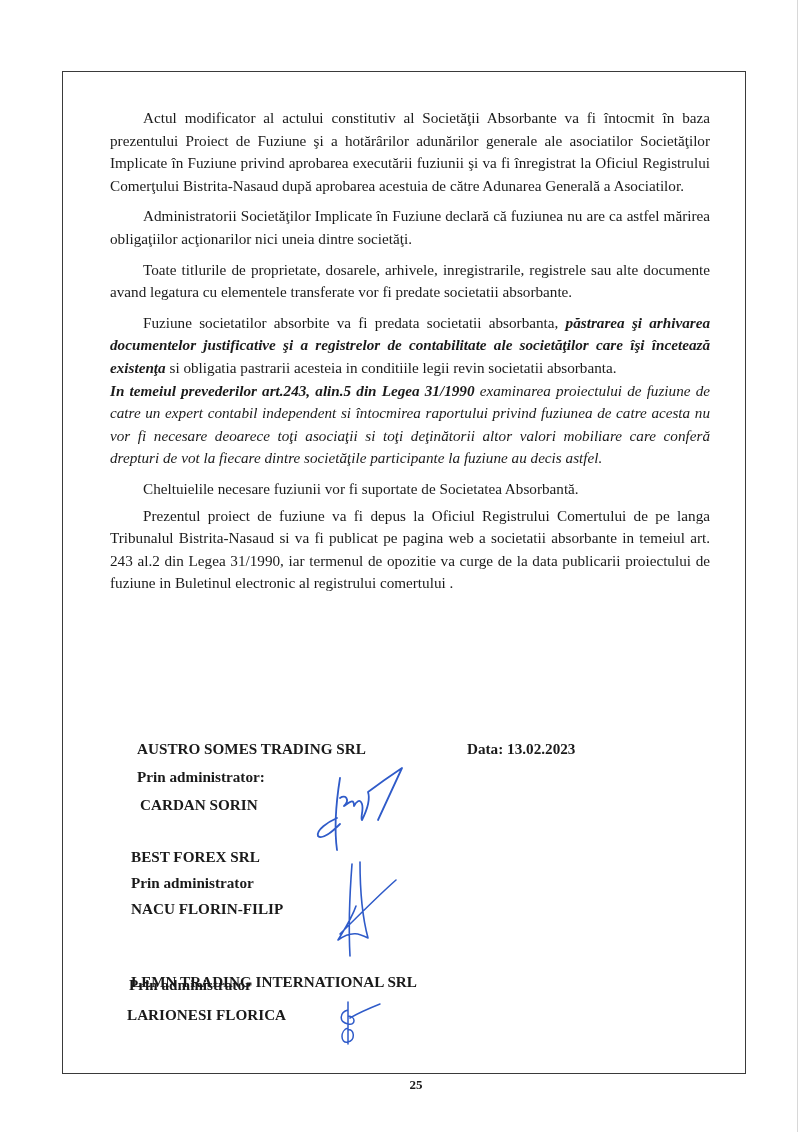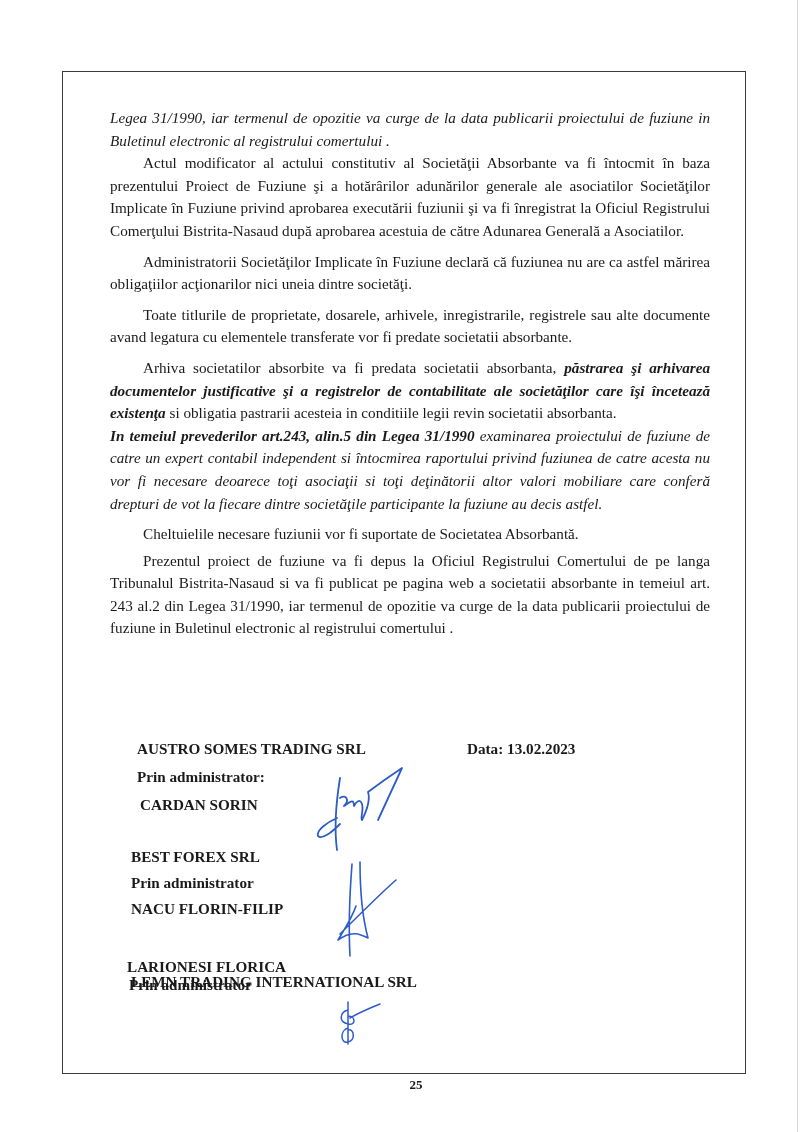--- a/index.html
+++ b/index.html
@@ -32,37 +32,34 @@
     font-weight: bold; font-size: 13px;
   }
 </style>
 </head>
 <body>
 
 <div class="edge-line"></div>
 <div class="frame"></div>
 
 <div class="body-text">
-  <p class="p it">
-    <span>Legea 31/1990, iar termenul de opozitie va curge de la data publicarii proiectului de fuziune in Buletinul electronic al registrului comertului .</span>
-  </p>
   <p class="p ind">
     <span>Actul  modificator al actului constitutiv al Societăţii Absorbante va fi întocmit în baza prezentului Proiect de Fuziune şi a hotărârilor adunărilor generale  ale asociatilor Societăţilor Implicate în Fuziune privind aprobarea executării fuziunii şi va fi înregistrat la Oficiul Registrului Comerţului Bistrita-Nasaud după aprobarea acestuia de către Adunarea Generală  a Asociatilor.</span>
   </p>
   <div class="gap"></div>
   <p class="p ind">
     <span>Administratorii Societăţilor Implicate în Fuziune declară că fuziunea nu are ca astfel mărirea obligaţiilor acţionarilor nici uneia dintre societăţi.</span>
   </p>
   <div class="gap"></div>
   <p class="p ind">
     <span>Toate titlurile de proprietate, dosarele, arhivele, inregistrarile, registrele sau alte documente avand legatura cu elementele transferate vor fi predate societatii absorbante.</span>
   </p>
   <div class="gap"></div>
   <p class="p ind">
-    <span>Arhiva societatilor absorbite va fi predata societatii absorbanta, </span><span class="bi">păstrarea şi arhivarea documentelor justificative şi a registrelor de contabilitate ale societăţilor care îşi încetează existenţa</span><span> si obligatia pastrarii acesteia in conditiile legii revin societatii absorbanta.</span>
+    <span>Fuziune societatilor absorbite va fi predata societatii absorbanta, </span><span class="bi">păstrarea şi arhivarea documentelor justificative şi a registrelor de contabilitate ale societăţilor care îşi încetează existenţa</span><span> si obligatia pastrarii acesteia in conditiile legii revin societatii absorbanta.</span>
   </p>
   <p class="p it">
     <span class="bi">In temeiul prevederilor art.243, alin.5 din Legea 31/1990</span><span> examinarea proiectului de fuziune  de catre un expert contabil independent si  întocmirea raportului privind fuziunea de catre acesta  nu vor fi necesare deoarece toţi asociaţii si toţi deţinătorii altor valori mobiliare care conferă drepturi de vot la fiecare dintre societăţile participante la fuziune au  decis astfel.</span>
   </p>
   <div class="gap"></div>
   <p class="p ind">
     <span>Cheltuielile necesare fuziunii vor fi suportate de Societatea Absorbantă.</span>
   </p>
   <div class="gap" style="height:4px"></div>
   <p class="p ind">
@@ -80,18 +77,18 @@
 
 <div class="sig" style="left:131px; top:848px;">BEST FOREX  SRL</div>
 <div class="sig" style="left:131px; top:874px;">Prin administrator</div>
 <div class="sig" style="left:131px; top:900px;text-align:right;">NACU FLORIN-FILIP</div>
 <svg class="sigimg" style="left:330px; top:860px;" width="80" height="100" viewBox="0 0 80 100">
   <path d="M22 4 C20 30, 18 60, 20 96 M30 2 C30 30, 32 56, 38 78 C30 74, 22 70, 8 80 C14 70, 22 58, 26 46 M10 74 C30 54, 50 34, 66 20" fill="none" stroke="#2f5bc9" stroke-width="1.6" stroke-linecap="round" stroke-linejoin="round"></path>
 </svg>
 
 <div class="sig" style="left:131px; top:951px;margin-top:22px;">LEMN TRADING INTERNATIONAL SRL</div>
 <div class="sig" style="left:129px; top:976px;">Prin administrator</div>
-<div class="sig" style="left:127px; top:958px;">LARIONESI FLORICA</div>
+<div class="sig" style="left:127px; top:1006px;">LARIONESI FLORICA</div>
 <svg class="sigimg" style="left:336px; top:998px;" width="50" height="50" viewBox="0 0 50 50">
   <path d="M12 4 C12 20, 12 34, 12 46 M12 12 C4 14, 2 24, 12 26 C20 28, 20 18, 12 18 M12 30 C4 32, 4 46, 12 44 C20 42, 18 30, 12 32 M14 20 C24 14, 34 10, 44 6" fill="none" stroke="#2f5bc9" stroke-width="1.5" stroke-linecap="round" stroke-linejoin="round"></path>
 </svg>
 
 <div class="page-num">25</div>
 
 </body></html>

